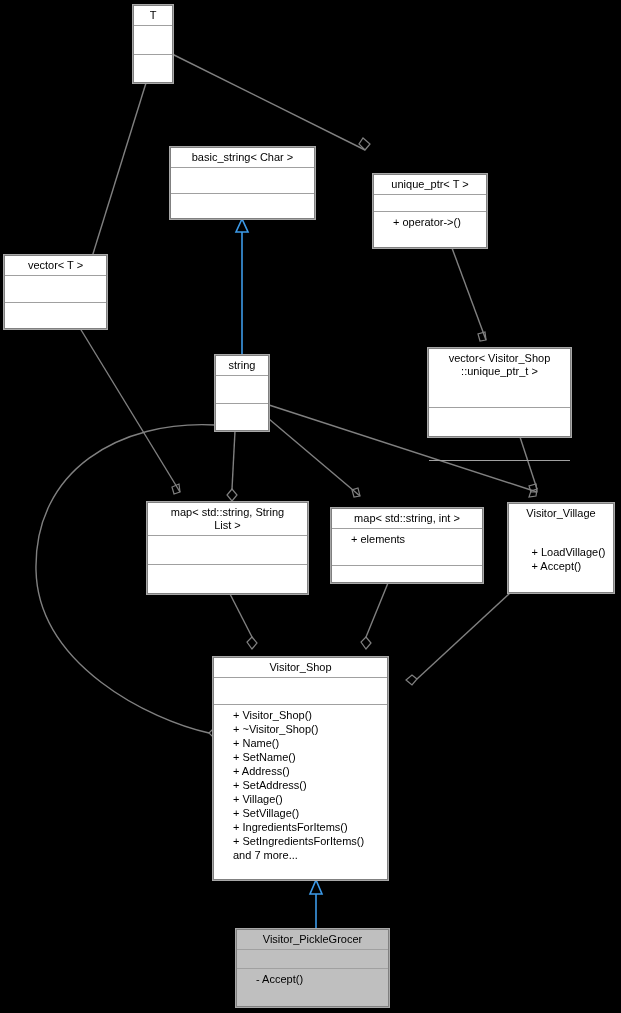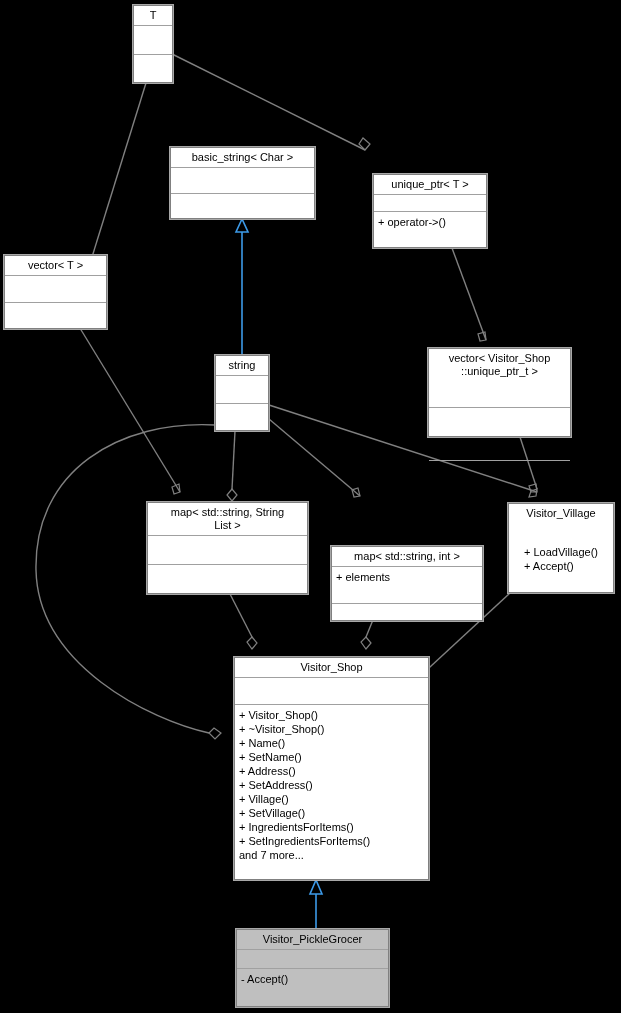--- a/index.html
+++ b/index.html
@@ -45,21 +45,21 @@
   }
   .node .divider {
     height: 1px;
     background: #a0a0a0;
     flex: none;
   }
   .node .compartment {
     color: #000000;
     font-size: 11px;
     line-height: 14px;
-    padding: 3px 4px 3px 4px;
+    padding: 3px 4px 3px 19px;
     flex: 1 1 auto;
     white-space: pre-line;
     text-align: left;
   }
   .node .compartment.empty {
     padding: 0;
   }
 </style>
 </head>
 <body>
@@ -190,38 +190,38 @@
 
   <div class="node" style="left:147px; top:502px; width:161px; height:92px;">
     <div class="title">map&lt; std::string, String
 List &gt;</div>
     <div class="divider"></div>
     <div class="compartment empty"></div>
     <div class="divider"></div>
     <div class="compartment empty"></div>
   </div>
 
-  <div class="node" style="left:331px; top:508px; width:152px; height:75px;margin-top:38px;">
+  <div class="node" style="left:331px; top:508px; width:152px; height:75px;">
     <div class="title">map&lt; std::string, int &gt;</div>
     <div class="divider"></div>
     <div class="compartment">+ elements</div>
     <div class="divider"></div>
     <div class="compartment empty"></div>
   </div>
 
   <div class="node" style="left:508px; top:503px; width:106px; height:90px;align-items:center;">
     <div class="title">Visitor_Village</div>
     <div class="divider"></div>
     <div class="compartment empty"></div>
     <div class="divider"></div>
     <div class="compartment">+ LoadVillage()
 + Accept()</div>
   </div>
 
-  <div class="node" style="left:234px; top:657px; width:195px; height:223px;">
+  <div class="node" style="left:213px; top:657px; width:175px; height:223px;">
     <div class="title">Visitor_Shop</div>
     <div class="divider"></div>
     <div class="compartment empty" style="flex:0 0 26px;"></div>
     <div class="divider"></div>
     <div class="compartment">+ Visitor_Shop()
 + ~Visitor_Shop()
 + Name()
 + SetName()
 + Address()
 + SetAddress()

